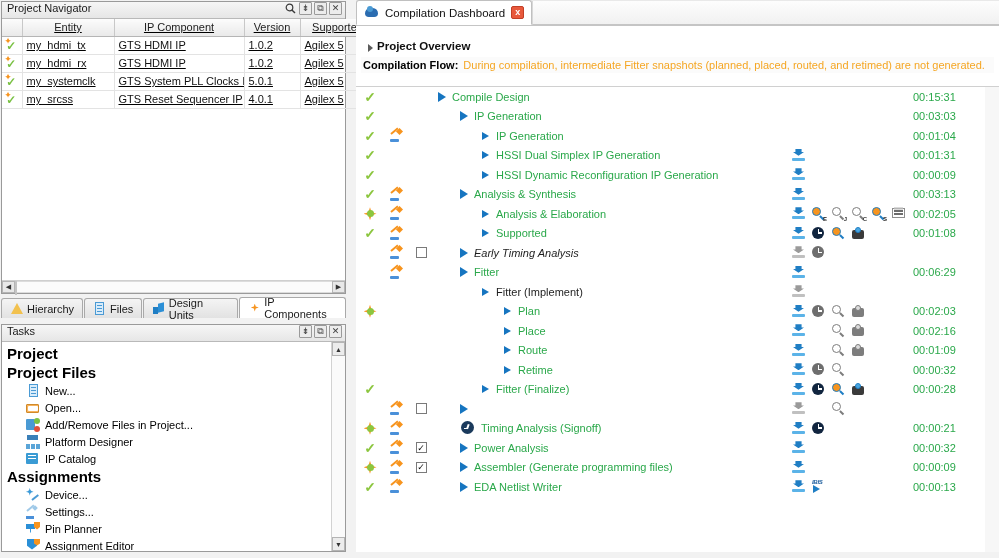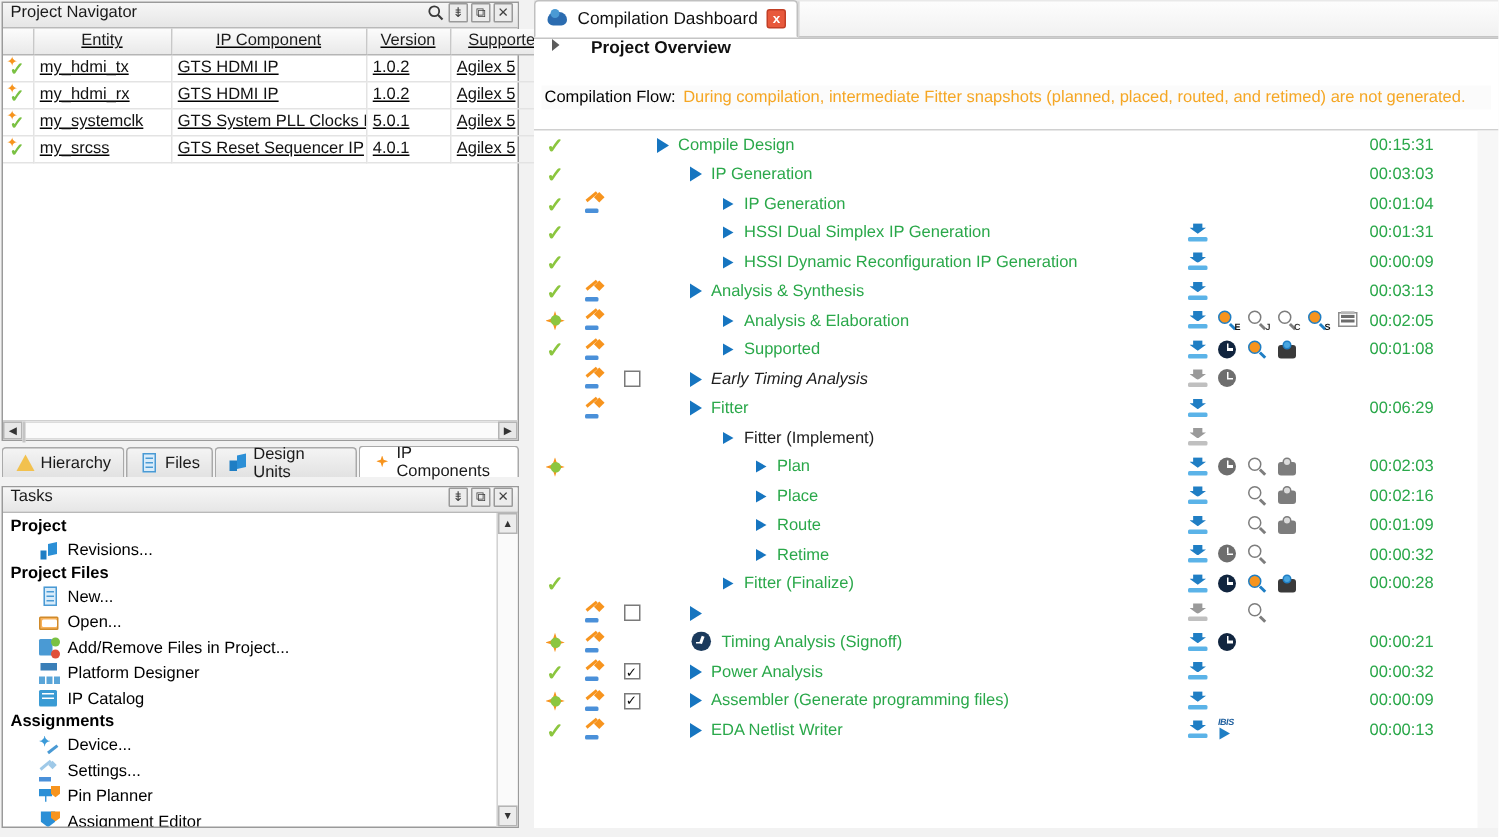--- a/index.html
+++ b/index.html
@@ -77,21 +77,21 @@
     border:1px solid #a9a9a9; border-bottom:none;
     border-radius:3px 3px 0 0; font-size:11px; color:#1a1a1a;
   }
   .ntab.active { background:#ffffff; height:21px; }
 
   
   #tasks { position:absolute; left:1px; top:324px; width:345px; height:228px;
            background:#fff; border:1px solid #9a9a9a; }
   #tasks-body { position:absolute; left:0; top:17px; right:0; bottom:0; overflow:hidden; }
   #tasks-list { padding:2px 0 0 0; }
-  .task-group { font-weight:bold; padding:1px 4px 1px 5px; font-size:11px; color:#000; }
+  .task-group { font-weight:bold; padding:1px 4px 1px 5px; font-size:15px; color:#000; }
   .task-item { display:flex; align-items:center; gap:5px; padding:1px 4px 1px 24px;
                font-size:11px; color:#000; height:17px; }
   .task-item .ti-ico { width:14px; height:14px; position:relative; flex:0 0 14px; }
 
   #tasks-vscroll { position:absolute; right:0; top:17px; bottom:0; width:14px;
                    background:#f4f4f4; border-left:1px solid #d2d2d2;
                    display:flex; flex-direction:column; }
   .vs-arrow { height:14px; display:flex; align-items:center; justify-content:center;
               font-size:7px; color:#333; background:#ececec; border:1px solid #b4b4b4; }
   .vs-track { flex:1; background:#fafafa; }
@@ -105,28 +105,28 @@
     background:#fff; border:1px solid #c0c0c0; border-bottom:1px solid #fff;
     border-radius:3px 3px 0 0; font-size:11.5px; color:#111;
   }
   .mtab-rest { flex:1; height:24px; border-bottom:1px solid #c5c5c5;
                background: linear-gradient(#fdfdfd,#f1f1f1); border-left:1px solid #d8d8d8;}
   .close-x {
     width:13px; height:13px; background:#e8593c; border:1px solid #c23f26; border-radius:2px;
     color:#fff; font-size:9px; line-height:11px; text-align:center; font-weight:bold;
   }
 
-  #overview-row { height:26px; display:flex; align-items:flex-start; gap:21px; padding:0 0 0 12px; }
+  #overview-row { height:26px; display:flex; align-items:flex-end; gap:4px; padding:0 0 0 12px; }
   .tri-r { width:0;height:0;border-left:5px solid #5c5c5c;border-top:4px solid transparent;
            border-bottom:4px solid transparent; }
   #overview-row .lbl { font-weight:bold; font-size:11.5px; color:#111; }
 
   #flow-banner { margin:5px 5px 0 5px; display:flex; align-items:baseline; gap:5px;
                  background:#fbfbfb; padding:2px 2px; }
-  #flow-banner .fb-key { font-weight:normal; font-size:11px; color:#000; white-space:nowrap; }
+  #flow-banner .fb-key { font-weight:bold; font-size:11px; color:#000; white-space:nowrap; }
   #flow-banner .fb-msg { color:#f5a623; font-size:11px; white-space:nowrap; overflow:hidden; }
 
   
   #flow-wrap { position:absolute; left:0; top:86px; right:0; bottom:0;
                border-top:1px solid #d0d0d0; overflow:hidden; background:#fff; }
   .frow { position:relative; height:19.5px; display:flex; align-items:center; font-size:11px; }
   .c-status { width:28px; flex:0 0 28px; display:flex; align-items:center; justify-content:center; }
   .c-edit   { width:26px; flex:0 0 26px; display:flex; align-items:center; justify-content:center; }
   .c-check  { width:22px; flex:0 0 22px; display:flex; align-items:center; justify-content:center; }
   .c-name   { flex:1; display:flex; align-items:center; gap:6px; overflow:hidden; white-space:nowrap; }
@@ -394,27 +394,20 @@
         <span class="ttl">Tasks</span>
         <span class="tb-btns">
           <span class="tb-btn boxed">⇟</span>
           <span class="tb-btn boxed">⧉</span>
           <span class="tb-btn boxed">✕</span>
         </span>
       </div>
       <div id="tasks-body">
         <div id="tasks-list">
           <div class="task-group">Project</div>
-          <div class="task-item">
-            <span class="ti ti-rev ti-ico">
-                <i></i>
-                <b></b>
-              </span>
-            <span>Revisions...</span>
-          </div>
 
           <div class="task-group">Project Files</div>
           <div class="task-item">
             <span class="ti ti-new ti-ico">
                 <i></i>
                 <b></b>
               </span>
             <span>New...</span>
           </div>
           <div class="task-item">

